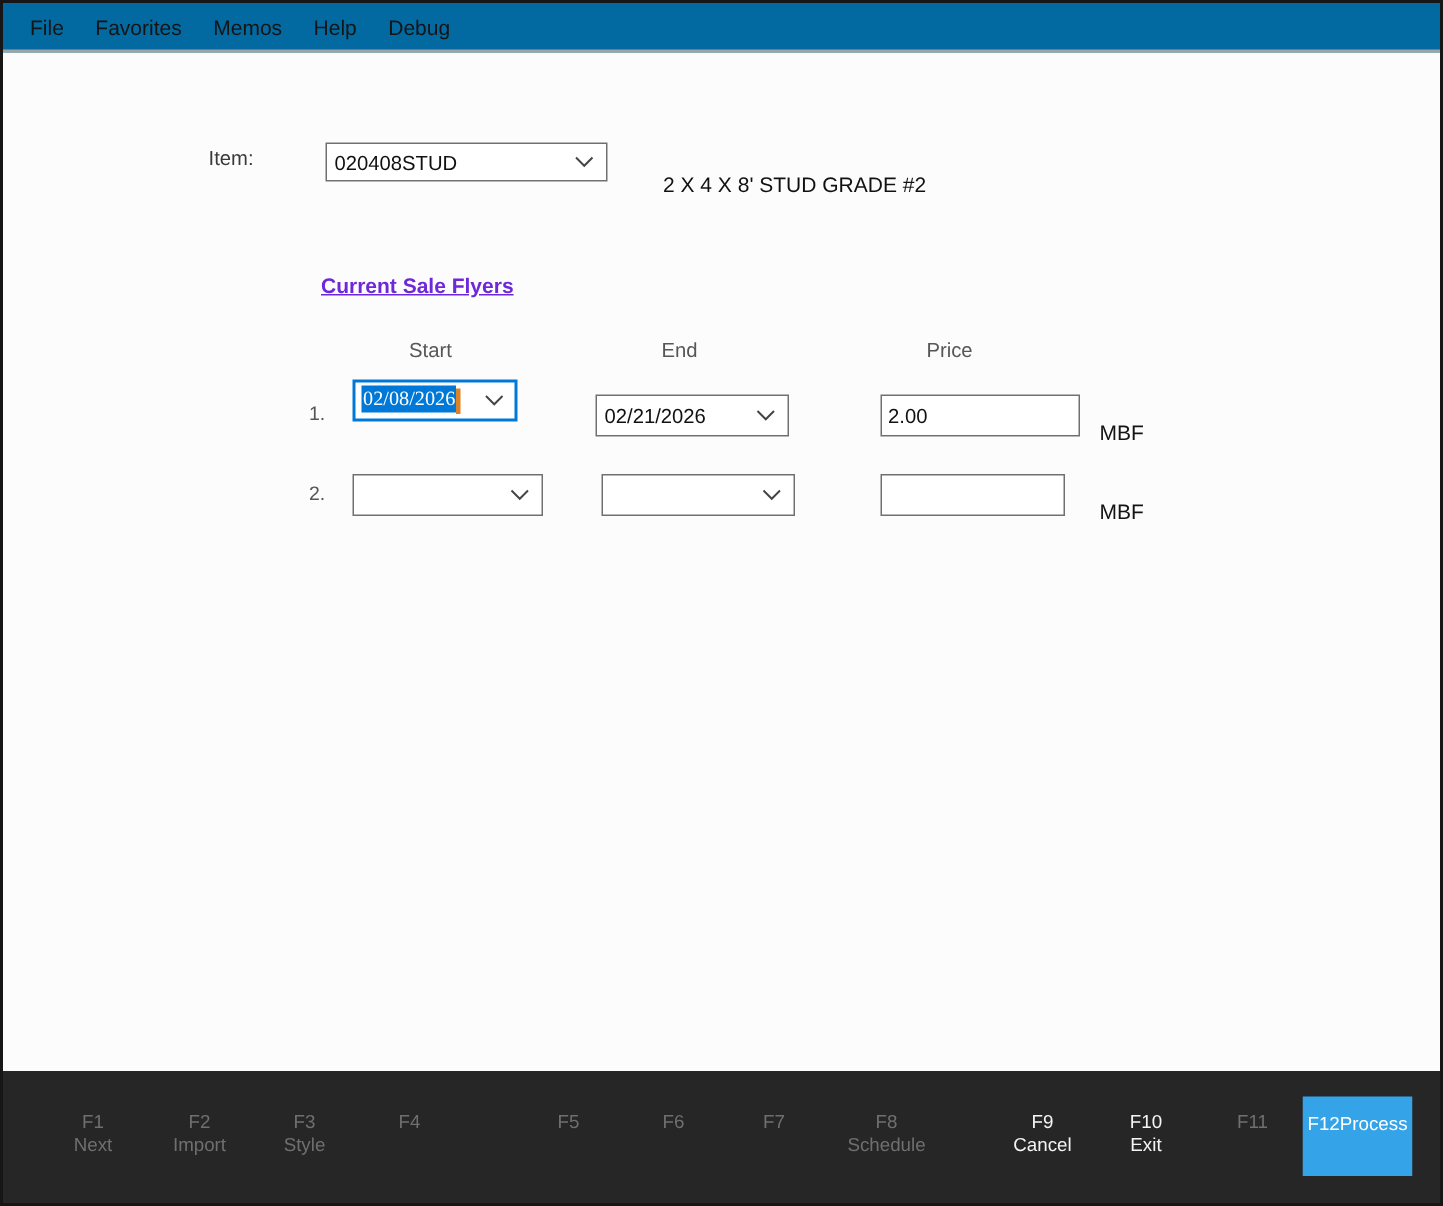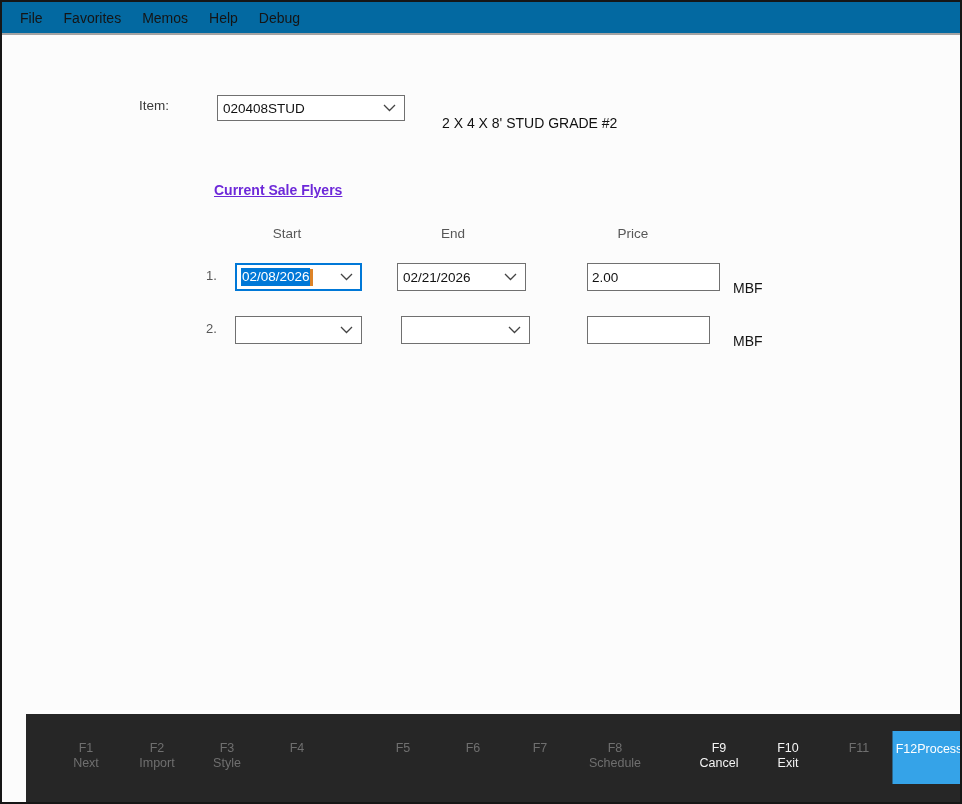--- a/index.html
+++ b/index.html
@@ -66,21 +66,20 @@
     font-size: 14px; font-weight: bold; text-decoration: underline; color: #6d28d9;
   }
   .col-header { font-size: 13.5px; color: #575757; transform: translateX(-50%); }
   .row-num { font-size: 13px; color: #575757; }
   .unit { font-size: 14px; color: #141414; margin-top: 13px; }
 
   
   .fbar {
     position: absolute; left: 0; right: 0; bottom: 0; height: 88px;
     background: #262626;
-    margin-left: 24px;
   }
   .fkey {
     position: absolute; top: 27px;
     transform: translateX(-50%);
     text-align: center;
     font-size: 12.5px; line-height: 15px;
     color: #6f6f6f;
     width: 80px;
     cursor: default;
   }
@@ -124,21 +123,21 @@
     <span class="abs desc-text" style="left:440px; top:62px;margin-top:16px;">2 X 4 X 8' STUD GRADE #2</span>
 
     <span class="abs heading" style="left:212px; top:145px;">Current Sale Flyers</span>
 
     <span class="abs col-header" style="left:285px; top:189px;">Start</span>
     <span class="abs col-header" style="left:451px; top:189px;">End</span>
     <span class="abs col-header" style="left:631px; top:189px;">Price</span>
 
     <span class="abs row-num" style="left:204px; top:231px;">1.</span>
 
-    <div class="combobox focused" style="left:233px; top:226px; width:127px; height:28px;">
+    <div class="combobox focused" style="left:233px; top:216px; width:110px; height:28px;font-family:Liberation Serif, serif;">
       <span style="white-space:nowrap;">
         <span class="combo-text selected">02/08/2026</span><span class="caret"></span>
       </span>
       <svg class="chev" width="13" height="8" viewBox="0 0 13 8">
           <path d="M1 1 L6.5 6.5 L12 1" fill="none" stroke="#444" stroke-width="1.3"></path>
         </svg>
     </div>
 
     <div class="combobox" style="left:395px; top:226px; width:129px; height:28px;">
       <span class="combo-text">02/21/2026</span>

